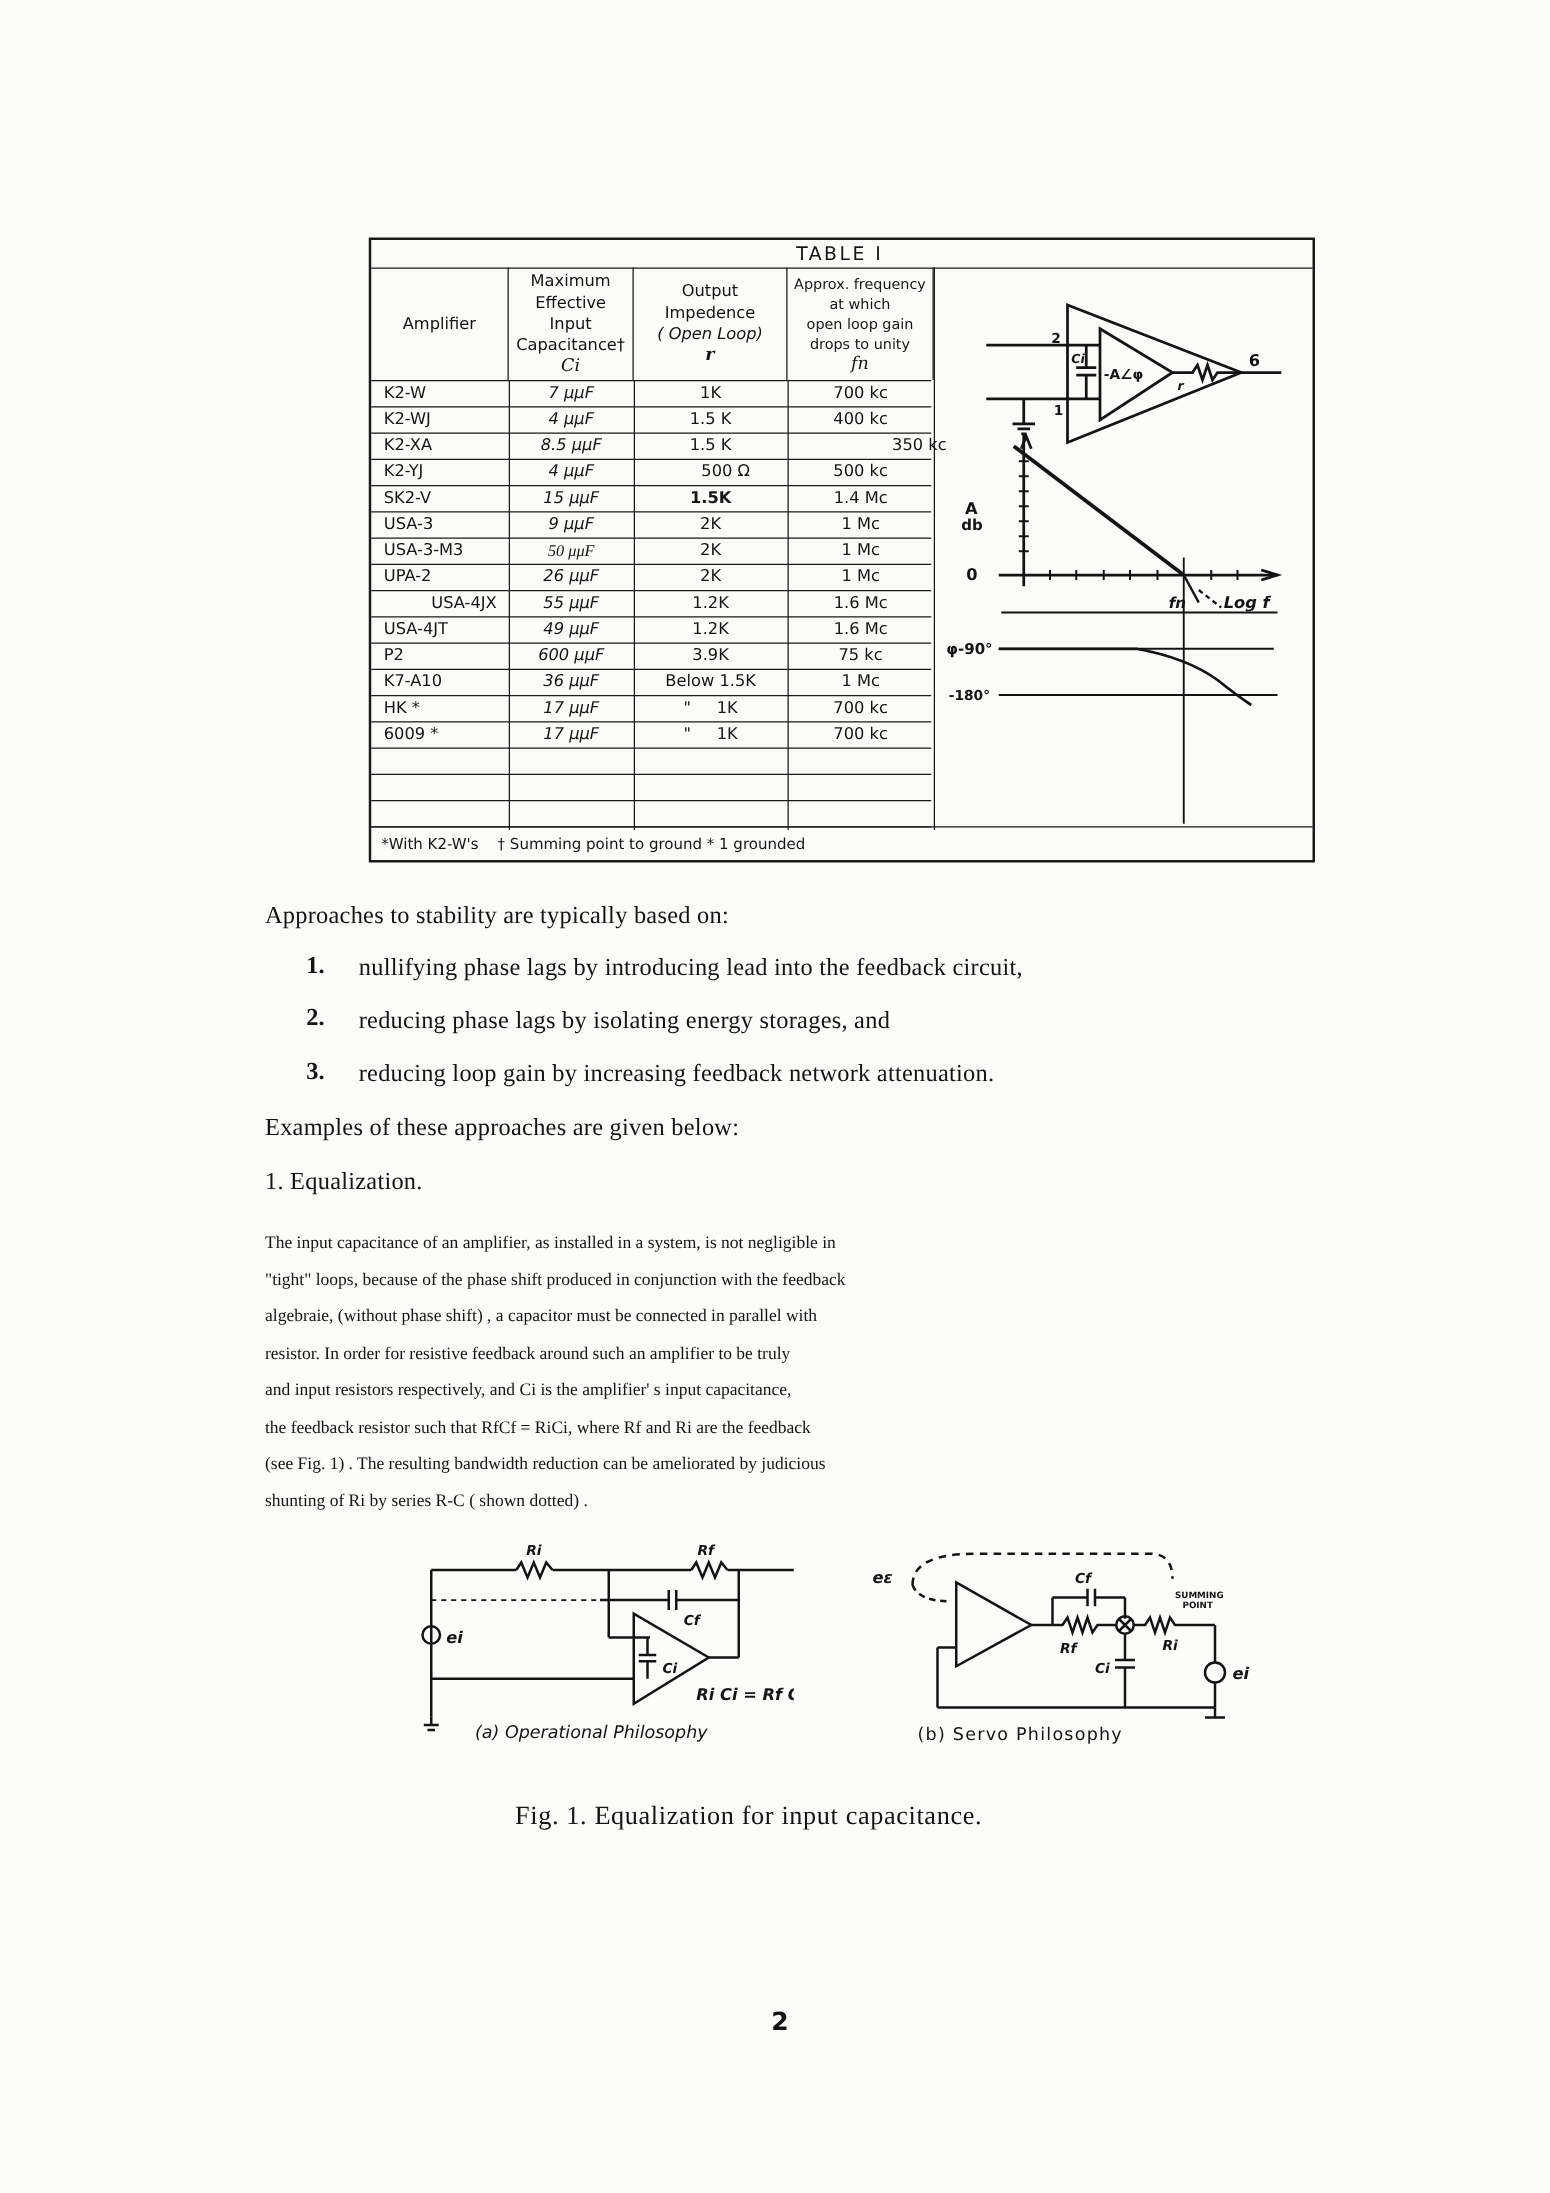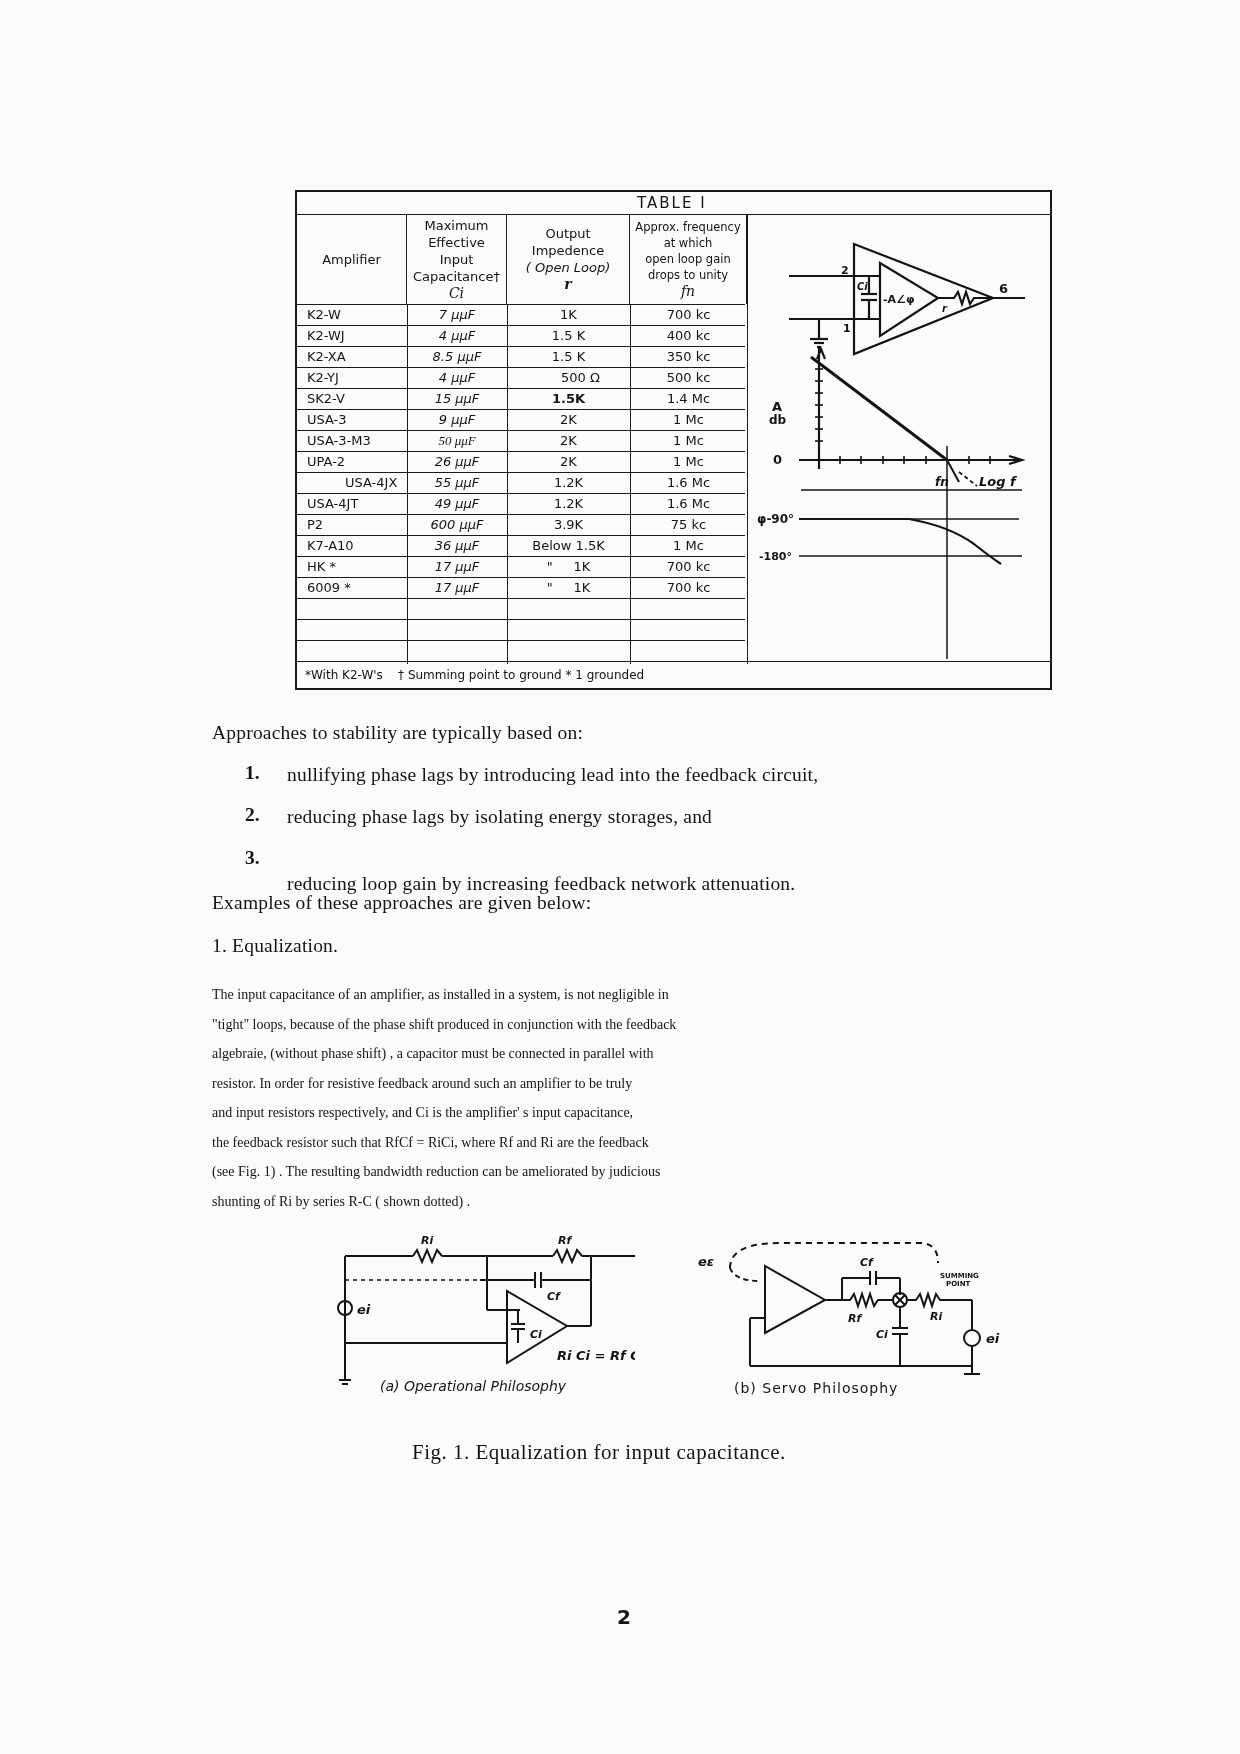--- a/index.html
+++ b/index.html
@@ -83,21 +83,21 @@
         <div class="cell c0" style="top: 134px;">K2-WJ</div>
         <div class="cell c1" style="top: 134px; left: 110px;">4 μμF</div>
         <div class="cell c2" style="top: 134px; left: 210px;">1.5 K</div>
         <div class="cell c3" style="top: 134px; left: 333px;">400 kc</div>
       </div>
       <div class="rowline" style="top: 154px;"></div>
       <div>
         <div class="cell c0" style="top: 155px;">K2-XA</div>
         <div class="cell c1" style="top: 155px; left: 110px;">8.5 μμF</div>
         <div class="cell c2" style="top: 155px; left: 210px;">1.5 K</div>
-        <div class="cell c3" style="top: 155px; left: 333px;">350 kc</div>
+        <div class="cell c3" style="top: 155px; left: 333px; padding-left: 47px;">350 kc</div>
       </div>
       <div class="rowline" style="top: 175px;"></div>
       <div>
         <div class="cell c0" style="top: 176px;">K2-YJ</div>
         <div class="cell c1" style="top: 176px; left: 110px;">4 μμF</div>
         <div class="cell c2" style="top: 176px; left: 222px;">500 Ω</div>
         <div class="cell c3" style="top: 176px; left: 333px;">500 kc</div>
       </div>
       <div class="rowline" style="top: 196px;"></div>
       <div>
@@ -266,21 +266,21 @@
 </div>
 
 <div class="p" style="top:718px;">Approaches to stability are typically based on:</div>
 
 <div>
   <div class="li-num" style="left:245px;top:762px;font-weight:bold;">1.</div>
   <div class="p" style="left:287px;top:760px;">nullifying phase lags by introducing lead into the feedback circuit,</div>
   <div class="li-num" style="left:245px;top:804px;font-weight:bold;">2.</div>
   <div class="p" style="left:287px;top:802px;">reducing phase lags by isolating energy storages,  and</div>
   <div class="li-num" style="left:245px;top:847px;font-weight:bold;">3.</div>
-  <div class="p" style="left:287px;top:845px;margin-top:24px;">reducing loop gain by increasing feedback network attenuation.</div>
+  <div class="p" style="left:287px;top:845px;">reducing loop gain by increasing feedback network attenuation.</div>
 </div>
 
 <div class="p" style="top:888px;">Examples of these approaches are given below:</div>
 <div class="p" style="top:931px;">1.  Equalization.</div>
 
 <div class="para" style="top:980px;" id="para">
     <div>The input capacitance of an amplifier,  as installed in a system,  is not negligible in</div>
     <div>"tight" loops,  because of the phase shift produced in conjunction with the feedback</div>
     <div>algebraie,  (without phase shift) ,  a capacitor must be connected in parallel with</div>
     <div>resistor.   In order for resistive feedback around such an amplifier to be truly</div>

